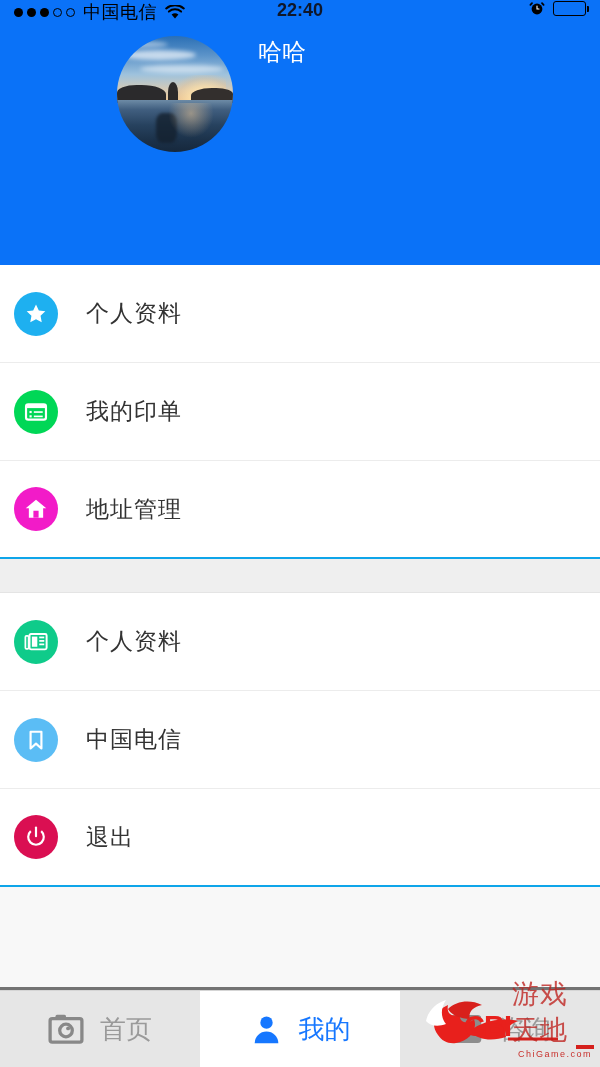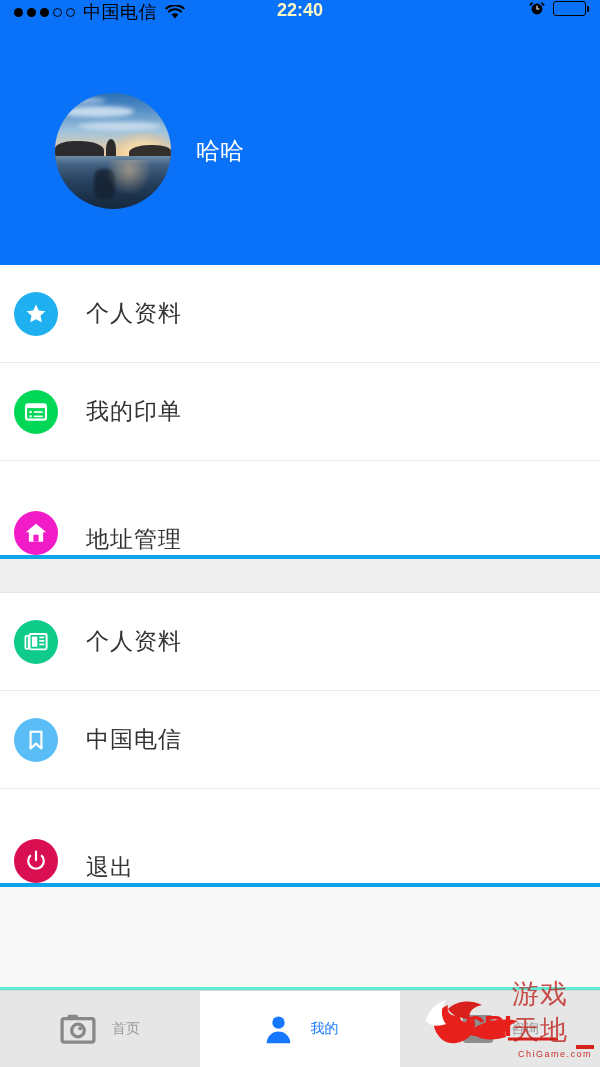--- a/index.html
+++ b/index.html
@@ -27,21 +27,21 @@
   }
   .sb-left { display: flex; align-items: center; gap: 8px; }
   .dots { display: flex; align-items: center; gap: 4px; }
   .dot { width: 9px; height: 9px; border-radius: 50%; background: #000; }
   .dot.hollow { background: transparent; border: 1.5px solid #000; width: 9px; height: 9px; }
   .carrier { font-size: 18px; color: #000; letter-spacing: .5px; }
   .wifi { position: relative; width: 20px; height: 15px; }
   .wifi svg { display: block; }
   .sb-center {
     position: absolute; left: 0; right: 0; text-align: center;
-    font-size: 18px; font-weight: bold; color: #fef9c3;
+    font-size: 18px; font-weight: bold; color: #0f172a;
     pointer-events: none;
   }
   .sb-right {
     margin-left: auto; display: flex; align-items: center; gap: 8px;
     position: relative; z-index: 2;
   }
   .alarm svg { display: block; }
   .battery {
     width: 33px; height: 15px; border: 1.6px solid #000; border-radius: 3px;
     position: relative; padding: 1.5px;
@@ -49,22 +49,22 @@
   .battery:after {
     content: ""; position: absolute; right: -4px; top: 4px;
     width: 2.5px; height: 6px; background: #000; border-radius: 0 1px 1px 0;
   }
   .battery-fill { height: 100%; background: #000; border-radius: 1px; }
 
   
   .profile {
     background: #0a72f8;
     height: 229px;
-    display: flex; align-items: center;
-    padding-left: 55px;
+    display: flex; align-items: flex-start;
+    padding-left: 117px;
     flex: 0 0 auto;
   }
   .avatar {
     width: 116px; height: 116px; border-radius: 50%;
     overflow: hidden; flex: 0 0 auto;
     position: relative;
   }
   .avatar .sky {
     position: absolute; left: 0; top: 0; width: 100%; height: 55%;
     background: linear-gradient(180deg, #2a6fb5 0%, #5b93c9 30%, #9ec2dd 60%, #d8cbb4 85%, #e8c79a 100%);
@@ -116,49 +116,49 @@
   .phone-glyph {
     display: inline-block; width: 13px; height: 22px;
     border: 2px solid #ffffff; border-radius: 3px; position: relative;
   }
   .phone-glyph:after {
     content: ""; position: absolute; left: 50%; transform: translateX(-50%);
     bottom: 1.5px; width: 5px; height: 1.6px; background: #ffffff; border-radius: 1px;
   }
 
   
-  .content { flex: 1 1 auto; background: #5eead4; overflow: hidden; font-family: Liberation Serif, serif; }
+  .content { flex: 1 1 auto; background: #737373; overflow: hidden; font-family: Liberation Serif, serif; }
   .group { background: #ffffff; }
   .row {
     height: 98px; display: flex; align-items: center;
     padding-left: 14px; border-bottom: 1px solid #ececec;
     background: #ffffff;
   }
-  .group .row:last-child { border-bottom: 4px solid #0ea5e9; align-items: flex-end; }
+  .group .row:last-child { border-bottom: 2px solid #0ea5e9; }
   .row-icon {
     width: 44px; height: 44px; border-radius: 50%;
     display: flex; align-items: center; justify-content: center;
     flex: 0 0 auto;
   }
   .row-label { margin-left: 28px; font-size: 23px; color: #333333; letter-spacing: 1px; }
   .spacer { height: 34px; background: #efefef; border-bottom: 1px solid #e4e4e4; }
   .filler { background: #f8f8f8; height: 100px; }
 
   
   .tabbar {
     height: 77px; display: flex; flex: 0 0 auto;
     border-top: 1px solid #d5d5d5; background: #e6e6e6;
     position: relative;
   }
   .tab {
     flex: 1 1 0; display: flex; align-items: center; justify-content: center;
     gap: 16px; position: relative;
   }
   .tab.active { background: #ffffff; }
-  .tab-label { font-size: 14px; color: #9a9a9a; }
+  .tab-label { font-size: 26px; color: #9a9a9a; }
   .tab.active .tab-label { color: #1677ff; }
   .tab-ico { display: flex; align-items: center; justify-content: center; }
 
   
   .watermark {
     position: absolute; right: 6px; bottom: 6px;
     width: 186px; height: 70px; pointer-events: none;
     z-index: 5;
   }
   .wm-cbi {

